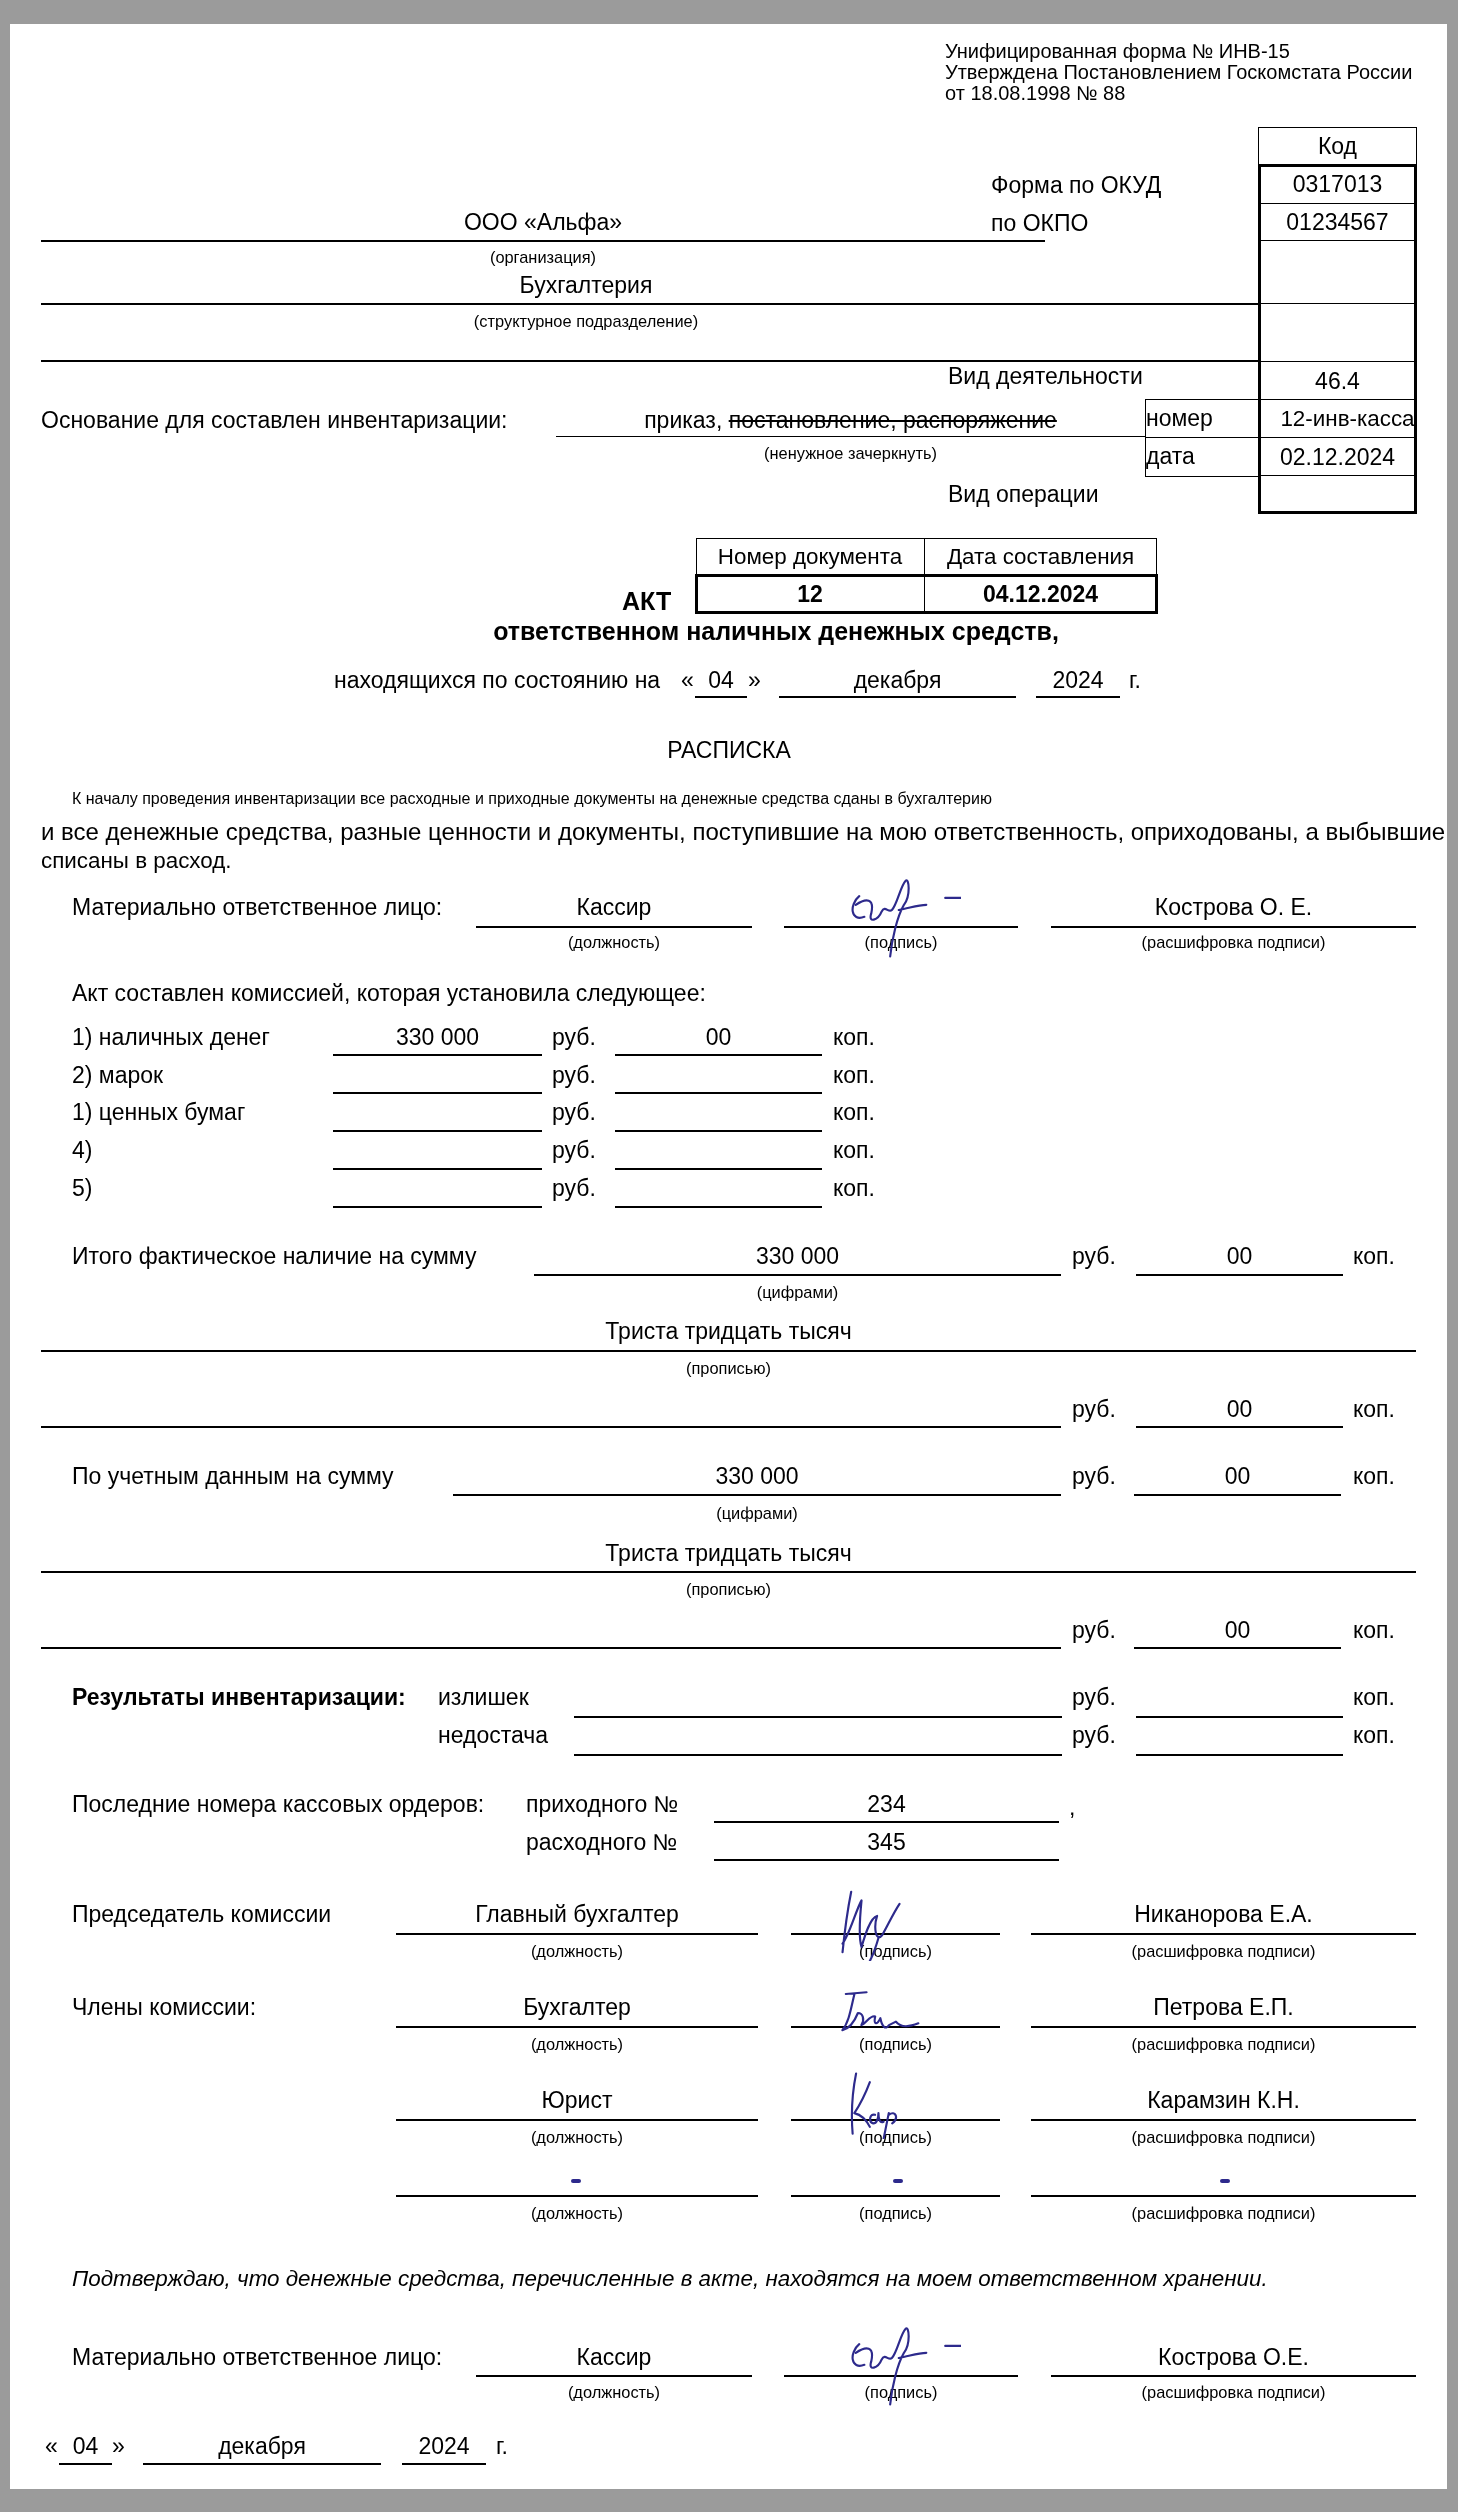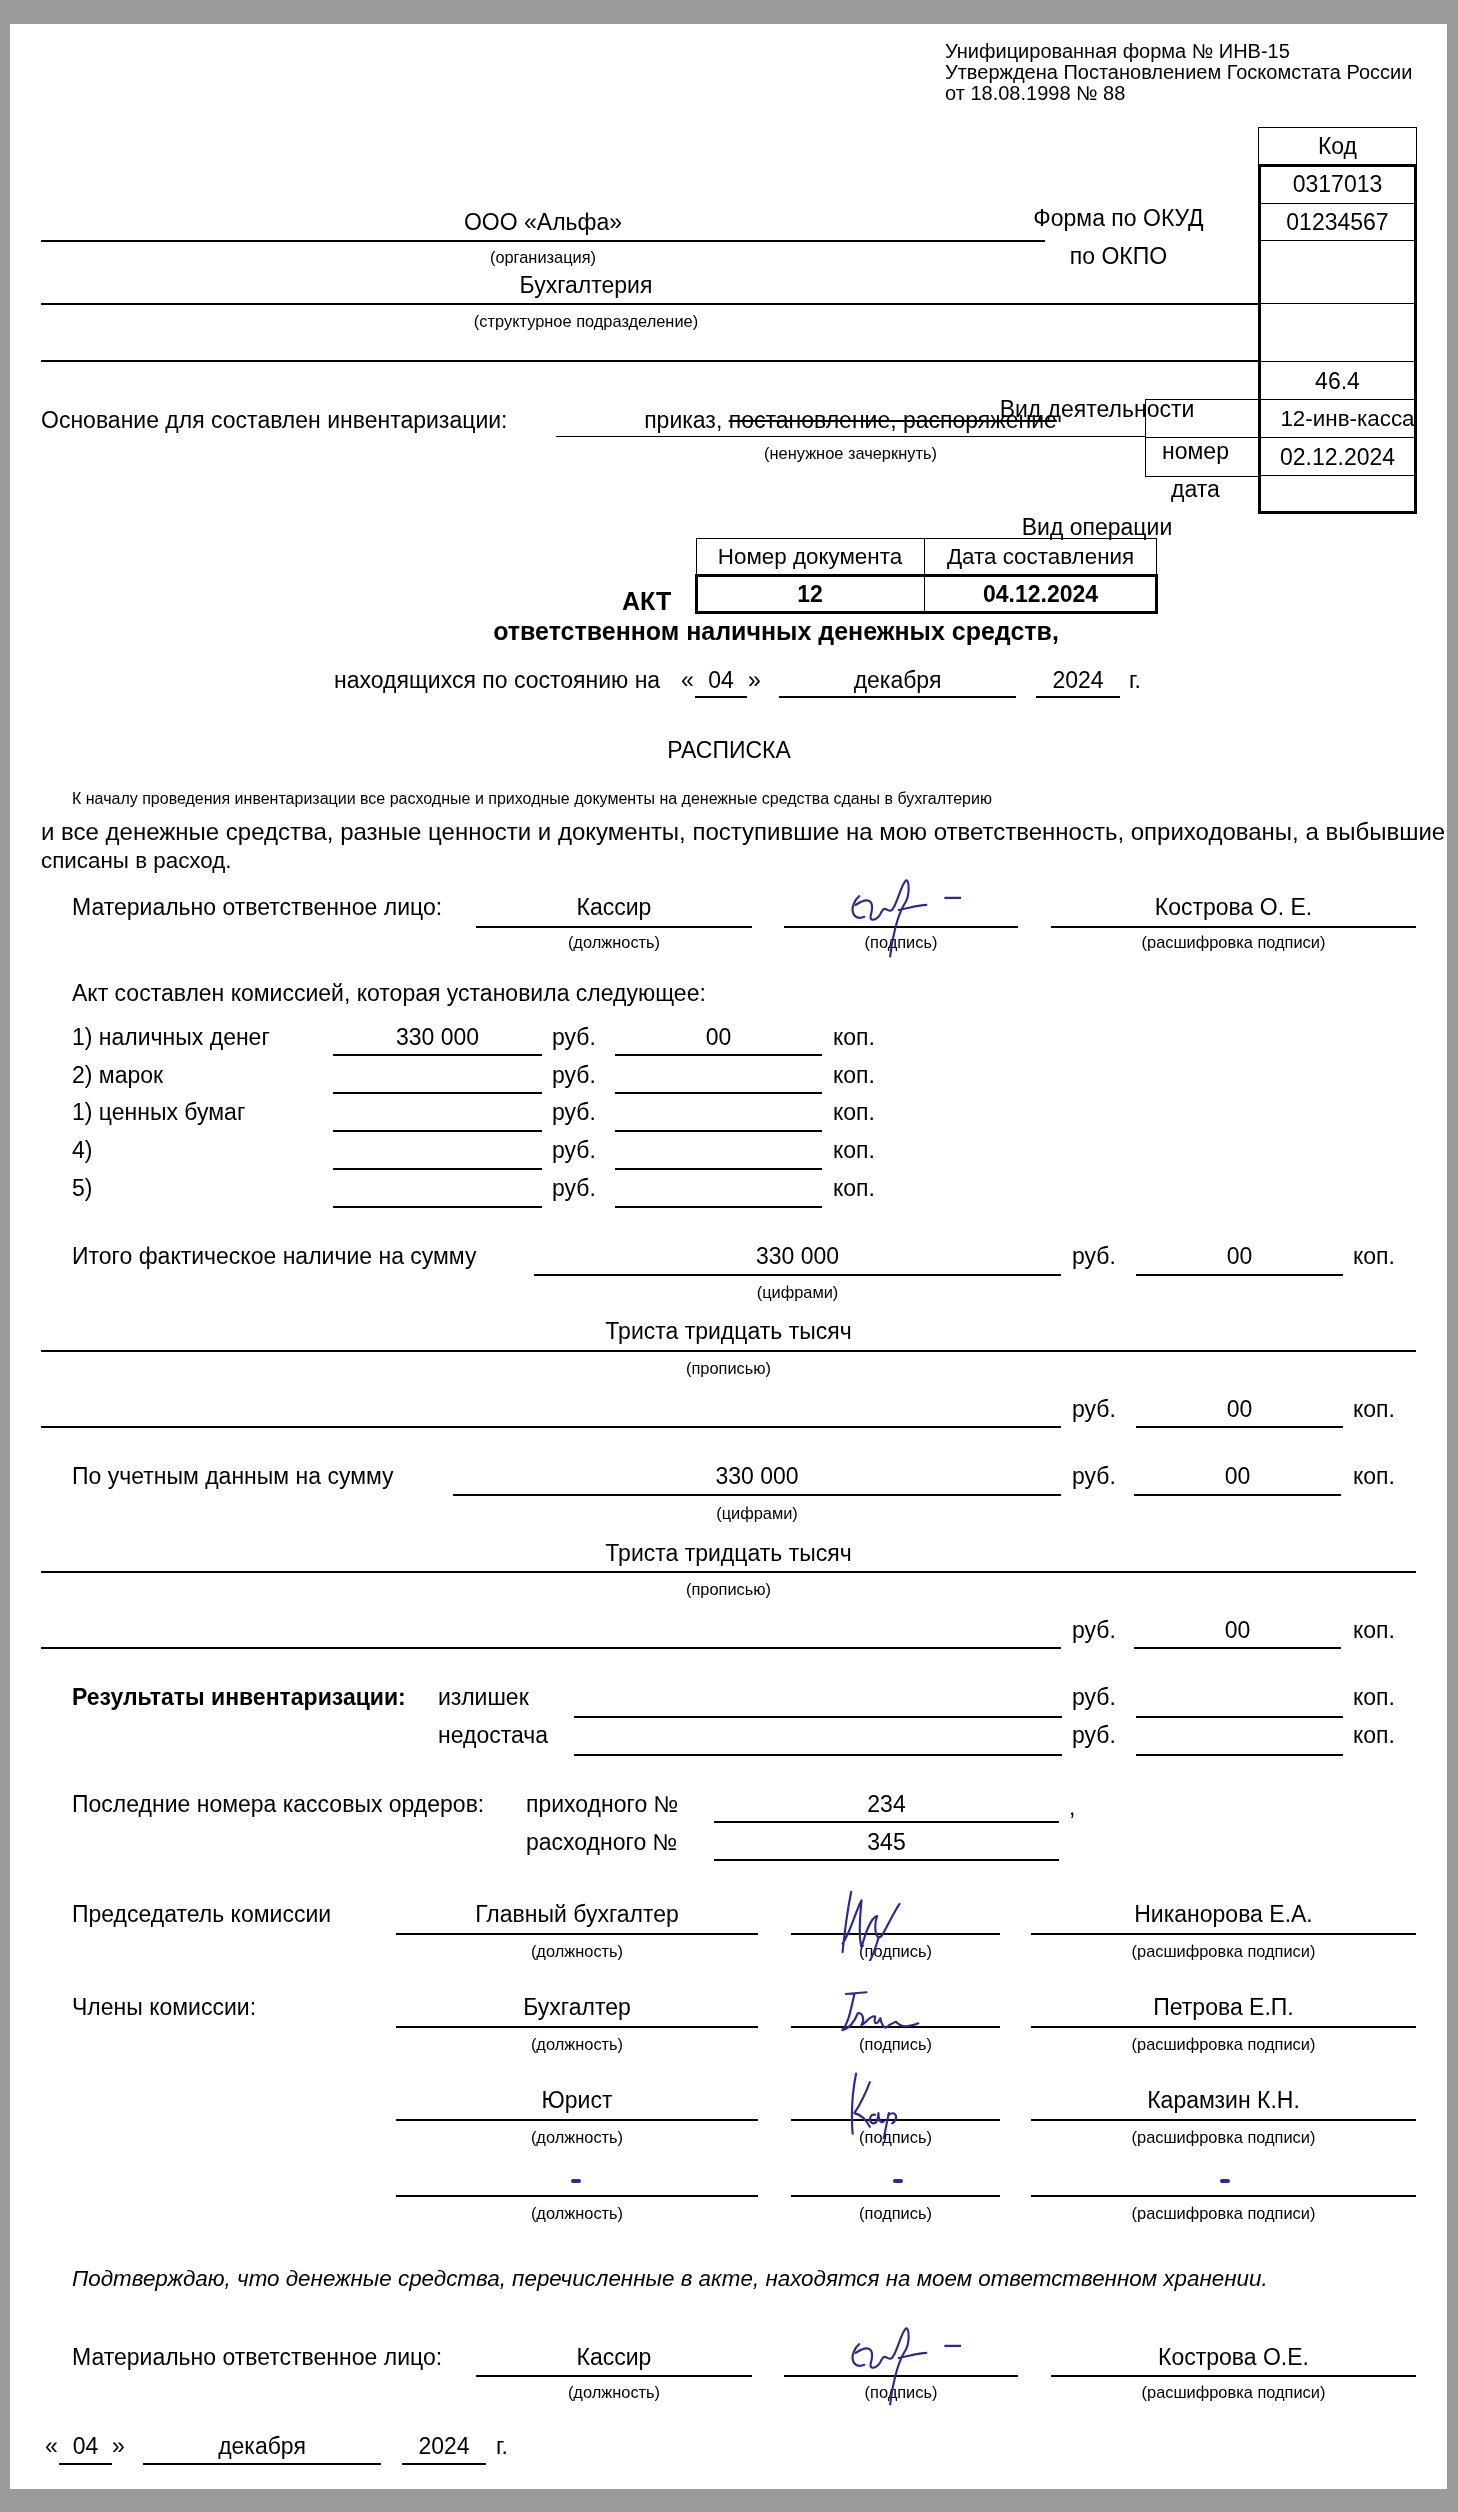--- a/index.html
+++ b/index.html
@@ -2,21 +2,21 @@
 <html style="font-size:13.8px"><head>
 <meta charset="utf-8">
 <style>
   html, body { margin:0; padding:0; }
   body { width:1458px; height:2512px; background:#9b9b9b; position:relative; overflow:hidden;
          font-family:"Liberation Sans", sans-serif; color:#000; }
   #page { position:absolute; left:10.3px; top:24px; width:1437px; height:2465px; background:#fff; }
   .t { position:absolute; white-space:nowrap; font-size:23px; line-height:1; }
   .s { position:absolute; white-space:nowrap; font-size:16.4px; line-height:1; }
   .c { text-align:center; }
-  .r { text-align:center;margin-top:33px; }
+  .r { text-align:left; }
   .b { font-weight:bold; }
   .ln { position:absolute; height:0; border-top:2.6px solid #000; }
   .box { position:absolute; border:1.7px solid #000; box-sizing:border-box; }
   .cell { position:absolute; box-sizing:border-box; display:flex; align-items:center; justify-content:center; font-size:23px; }
   .strike { text-decoration:line-through; }
   .sig { position:absolute; }
   .sig path { fill:none; stroke:#2d2a8c; stroke-width:2.5; stroke-linecap:round; stroke-linejoin:round; }
 </style>
 </head>
 <body>

